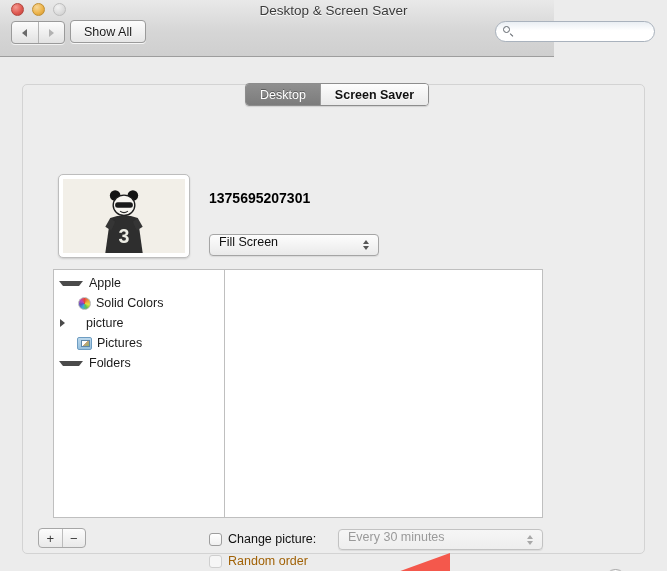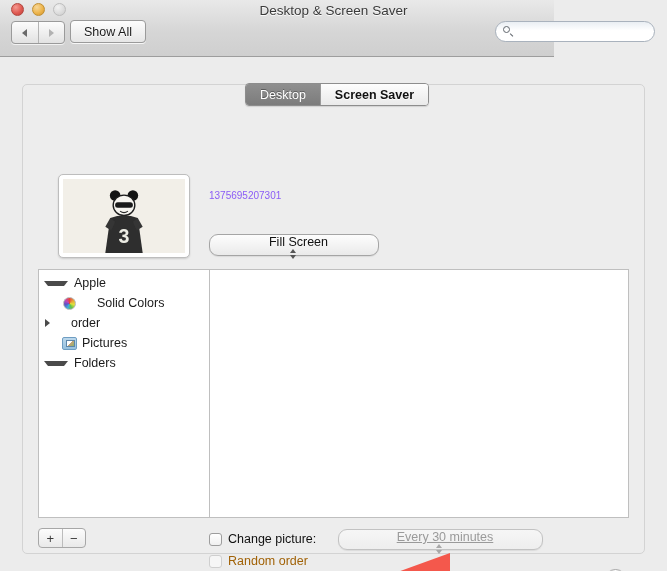--- a/index.html
+++ b/index.html
@@ -223,37 +223,36 @@
   }
   .thumb-img {
     width: 100%; height: 100%;
     background: #eceae4;
     position: relative;
     overflow: hidden;
   }
   .file-name {
     position: absolute;
     left: 209px; top: 133px;
-    font-size: 10px;
-    color: #8b5cf6;
+    font-size: 14px;
+    color: #000000;
+    font-weight: bold;
   }
 
   
   .popup {
     position: absolute;
     border: 1px solid #a5a5a5;
-    border-radius: 9px;
+    border-radius: 4px;
     background: linear-gradient(to bottom, #fdfdfd, #eaeaea);
     box-shadow: 0 1px 1px rgba(0,0,0,0.08);
     box-sizing: border-box;
     display: flex;
-    align-items: center;
     font-size: 12.5px;
     color: #111;
-    flex-direction: column;
   }
   .popup .label { padding-left: 9px; flex: 1; }
   .popup .steppers {
     width: 18px;
     display: flex; flex-direction: column;
     align-items: center; justify-content: center;
     gap: 2px;
     margin-right: 3px;
   }
   .st-up {
@@ -266,27 +265,27 @@
     width: 0; height: 0;
     border-left: 3.5px solid transparent;
     border-right: 3.5px solid transparent;
     border-top: 4px solid #555;
   }
   .popup.disabled { color: #9a9a9a; background: linear-gradient(to bottom, #f6f6f6, #eeeeee); border-color: #c2c2c2; }
   .popup.disabled .st-up { border-bottom-color: #a8a8a8; }
   .popup.disabled .st-dn { border-top-color: #a8a8a8; }
 
   #fill-screen-popup { left: 209px; top: 177px; width: 170px; height: 22px; }
-  #change-interval-popup { left: 338px; top: 472px; width: 205px; height: 21px; text-decoration: underline; }
+  #change-interval-popup { left: 338px; top: 472px; width: 205px; height: 21px; }
 
   
   .splitview {
     position: absolute;
-    left: 38px; top: 212px;
-    width: 591px; height: 249px;
+    left: 53px; top: 212px;
+    width: 490px; height: 249px;
     border: 1px solid #bfbfbf;
     background: #ffffff;
     box-sizing: border-box;
     display: flex;
   }
   .source-list {
     width: 171px;
     border-right: 1px solid #bfbfbf;
     background: #ffffff;
     box-sizing: border-box;
@@ -544,26 +543,26 @@
 
         <div class="tree-row">
           <span class="disc open"></span>
           <span class="row-label">Apple</span>
         </div>
 
 
         <div class="tree-row">
           <span class="row-indent"></span>
           <span class="ic-colors"></span>
-          <span class="row-label" style="margin-left:21px">Solid Colors</span>
+          <span class="row-label" style="margin-left:5px">Solid Colors</span>
         </div>
 
         <div class="tree-row">
           <span class="disc closed"></span>
-          <span class="row-label">order</span>
+          <span class="row-label">picture</span>
         </div>
 
         <div class="tree-row">
           <span class="row-indent"></span>
           <span class="row-icon ic-pictures"></span>
           <span class="row-label">Pictures</span>
         </div>
 
         <div class="tree-row">
           <span class="disc open"></span>

